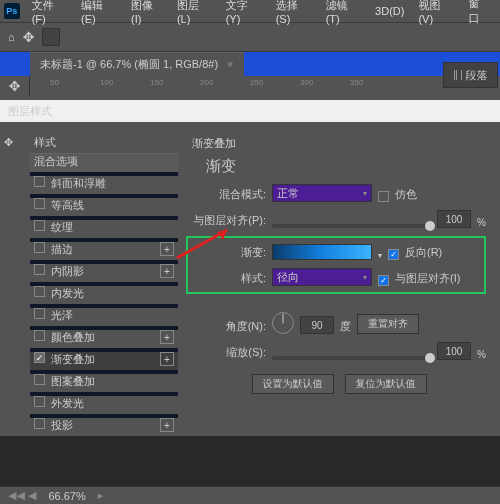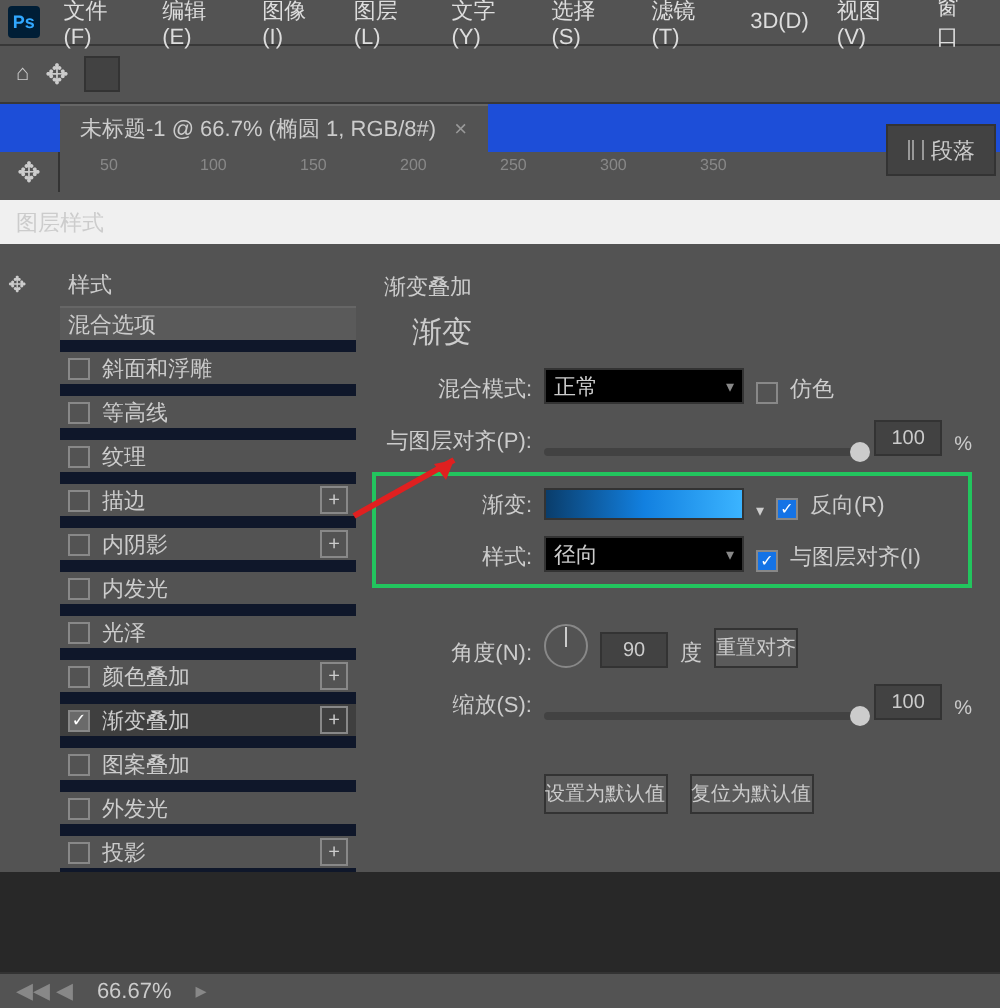--- a/index.html
+++ b/index.html
@@ -18,44 +18,44 @@
 .ruler-h{flex:1;background:#535353;position:relative;overflow:hidden}
 .ruler-h span{position:absolute;top:2px;font-size:8px;color:#888}
 .panel-right{position:absolute;right:2px;top:62px;width:55px;height:26px;background:#424242;display:flex;align-items:center;justify-content:center;border:1px solid #333}
 .panel-right-icon{width:8px;height:10px;border-left:3px double #999;border-right:1px solid #999;margin-right:4px}
 .dialog-title{background:#f0f0f0;color:#000;height:22px;display:flex;align-items:center;padding:0 8px;margin-top:4px;font-size:11px}
 .dialog-body{background:#535353;display:flex;height:310px;padding:10px 8px 10px 4px;gap:8px}
 .left-tool{width:18px;display:flex;flex-direction:column;gap:4px;padding-top:4px}
 .left-panel{width:148px;background:#535353}
 .styles-header{height:22px;display:flex;align-items:center;padding:0 4px;border-bottom:1px solid #666}
 .styles-list{}
-.style-row{height:22px;display:flex;align-items:center;padding:0 4px;justify-content:space-between;border-bottom:6px solid #0f172a}
+.style-row{height:22px;display:flex;align-items:flex-start;padding:0 4px;justify-content:space-between;border-bottom:4px solid #0f172a}
 .style-row.section{background:#5a5a5a}
 .chk{width:11px;height:11px;border:1px solid #888;margin-right:6px;display:inline-flex;align-items:center;justify-content:center;font-size:9px;color:#fff}
 .chk.on{background:#6a6a6a}
 .row-label{flex:1;font-size:11px}
 .plus-box{width:14px;height:14px;border:1px solid #888;display:flex;align-items:center;justify-content:center;font-size:10px;color:#ccc}
 .right-panel{flex:1;padding:4px 6px}
 .section-title{font-size:11px;margin-bottom:6px}
 .sub-title{font-size:15px;margin:0 0 8px 14px}
 .form-row{display:flex;align-items:flex-end;margin-bottom:8px;gap:6px}
 .lbl{width:74px;text-align:right;font-size:11px}
-.sel{height:18px;background:#000000;border:1px solid #333;color:#ccc;padding:0 4px;display:flex;align-items:center;justify-content:space-between}
+.sel{height:18px;background:#4c1d95;border:1px solid #333;color:#ccc;padding:0 4px;display:flex;align-items:center;justify-content:space-between}
 .sel .caret{font-size:8px;color:#888}
 .slider{flex:1;height:4px;background:#424242;position:relative;border-radius:2px}
 .slider .thumb{position:absolute;width:10px;height:10px;background:#ccc;border-radius:50%;top:-3px}
 .numbox{width:34px;height:18px;background:#424242;border:1px solid #333;display:flex;align-items:center;justify-content:center;font-size:10px}
 .pct{font-size:10px;color:#ccc}
 .highlight-box{border:2px solid #22c55e;padding:6px 4px;margin:2px 0 18px -6px}
 .grad-preview{width:100px;height:16px;background:linear-gradient(90deg,#0a3d6b,#1280e0,#3bb4ff);border:1px solid #333}
 .chk2{width:11px;height:11px;border:1px solid #888;display:inline-flex;align-items:center;justify-content:center;font-size:8px;color:#fff;background:#1473e6}
 .chk2.off{background:transparent}
 .angle-dial{width:22px;height:22px;border:1px solid #888;border-radius:50%;position:relative}
 .angle-dial::after{content:"";position:absolute;width:10px;height:1px;background:#ccc;top:10px;left:10px;transform-origin:left;transform:rotate(-90deg)}
-.btn{height:20px;padding:0 0;background:#5a5a5a;border:1px solid #333;display:flex;align-items:center;font-size:10px}
+.btn{height:20px;padding:0 10px;background:#5a5a5a;border:1px solid #333;display:flex;align-items:center;font-size:10px}
 .arrow-annot{position:absolute;left:177px;top:230px;pointer-events:none}
 .arrow-annot svg{overflow:visible}
 .bottom-toolbar{position:absolute;left:4px;bottom:38px;height:22px;width:158px;background:#424242;display:flex;align-items:center;justify-content:space-between;padding:0 4px;border:1px solid #333}
 .bottom-toolbar .ic{color:#aaa;font-size:11px}
 .canvas-bg{position:absolute;left:0;right:0;bottom:18px;top:436px;background:#282828}
 .statusbar{position:absolute;bottom:0;left:0;right:0;height:18px;background:#535353;display:flex;align-items:center;padding:0 8px;gap:12px;font-size:10px;border-top:1px solid #333}
 .statusbar .arrows{color:#888}
 </style>
 </head>
 <body>
@@ -230,21 +230,21 @@
 
     <div class="form-row">
       <span class="lbl">缩放(S):</span>
       <div class="slider">
           <div class="thumb" style="left:calc(100% - 6px)"></div>
         </div>
       <div class="numbox">100</div>
       <span class="pct">%</span>
     </div>
 
-    <div class="form-row" style="justify-content:center;gap:11px;margin-top:27px">
+    <div class="form-row" style="justify-content:center;gap:11px;margin-top:14px">
       <div class="btn">设置为默认值</div>
       <div class="btn">复位为默认值</div>
     </div>
   </div>
 </div>
 
 <div class="arrow-annot">
   <svg width="60" height="30">
       <line x1="0" y1="28" x2="50" y2="0" stroke="#e02020" stroke-width="3"></line>
       <polygon points="50,0 40,2 46,10" fill="#e02020"></polygon>

